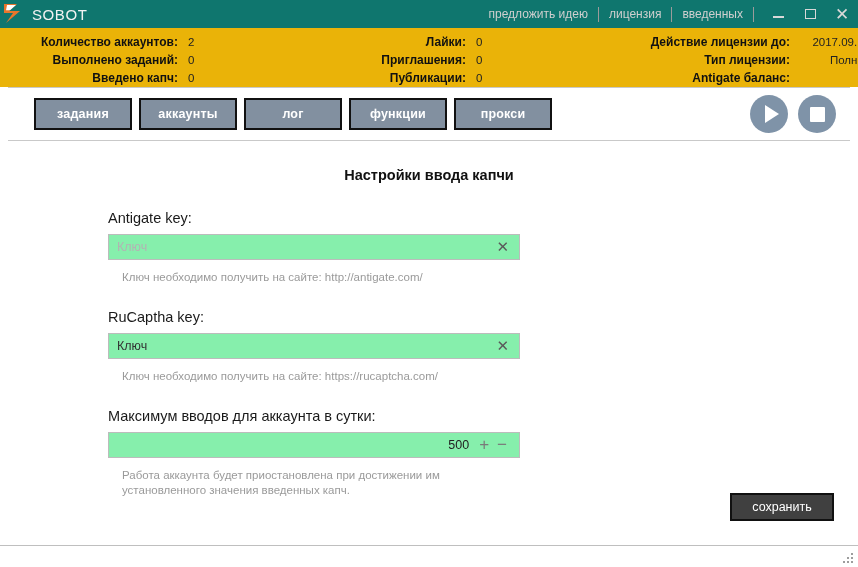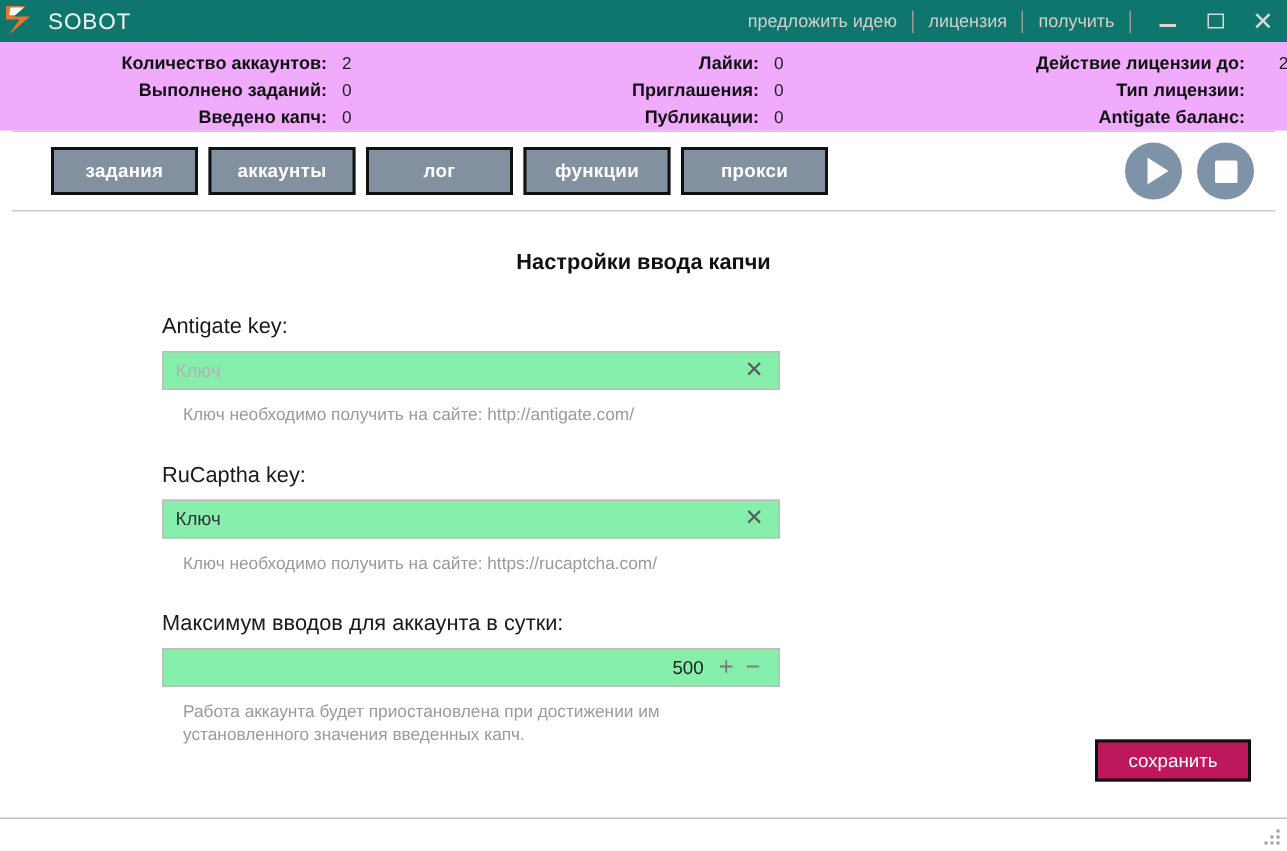--- a/index.html
+++ b/index.html
@@ -92,22 +92,21 @@
     line-height: 17px;
     font-weight: 300;
   }
 
   
   .stats {
     height: 59px;
     padding-top: 5px;
     display: flex;
     position: relative;
-    background: #f0abfc;
-    padding-left: 40px;
+    background: #eab308;
   }
   .stat-col {
     display: flex;
     flex-direction: column;
   }
   .stat-row {
     display: flex;
     align-items: baseline;
     height: 18px;
     line-height: 18px;
@@ -275,21 +274,21 @@
   }
   .field-group { margin-bottom: 24px; }
 
   
   .save-btn {
     position: absolute;
     right: 24px;
     bottom: 18px;
     width: 104px;
     height: 28px;
-    background: #be185d;
+    background: #404040;
     border: 2px solid #111111;
     color: #ffffff;
     font-size: 12.5px;
     display: flex;
     align-items: center;
     justify-content: center;
     cursor: pointer;
   }
 
   
@@ -326,21 +325,21 @@
   </div>
   <div class="app-title">SOBOT</div>
 
   <div class="titlebar-spacer"></div>
 
   <div class="tb-menu">
     <div class="tb-menu-item">предложить идею</div>
     <div class="tb-sep"></div>
     <div class="tb-menu-item">лицензия</div>
     <div class="tb-sep"></div>
-    <div class="tb-menu-item">получить</div>
+    <div class="tb-menu-item">введенных</div>
     <div class="tb-sep"></div>
   </div>
 
   <div class="win-btns">
     <div class="win-btn">
       <span class="ic-min"></span>
     </div>
     <div class="win-btn">
       <span class="ic-max"></span>
     </div>

